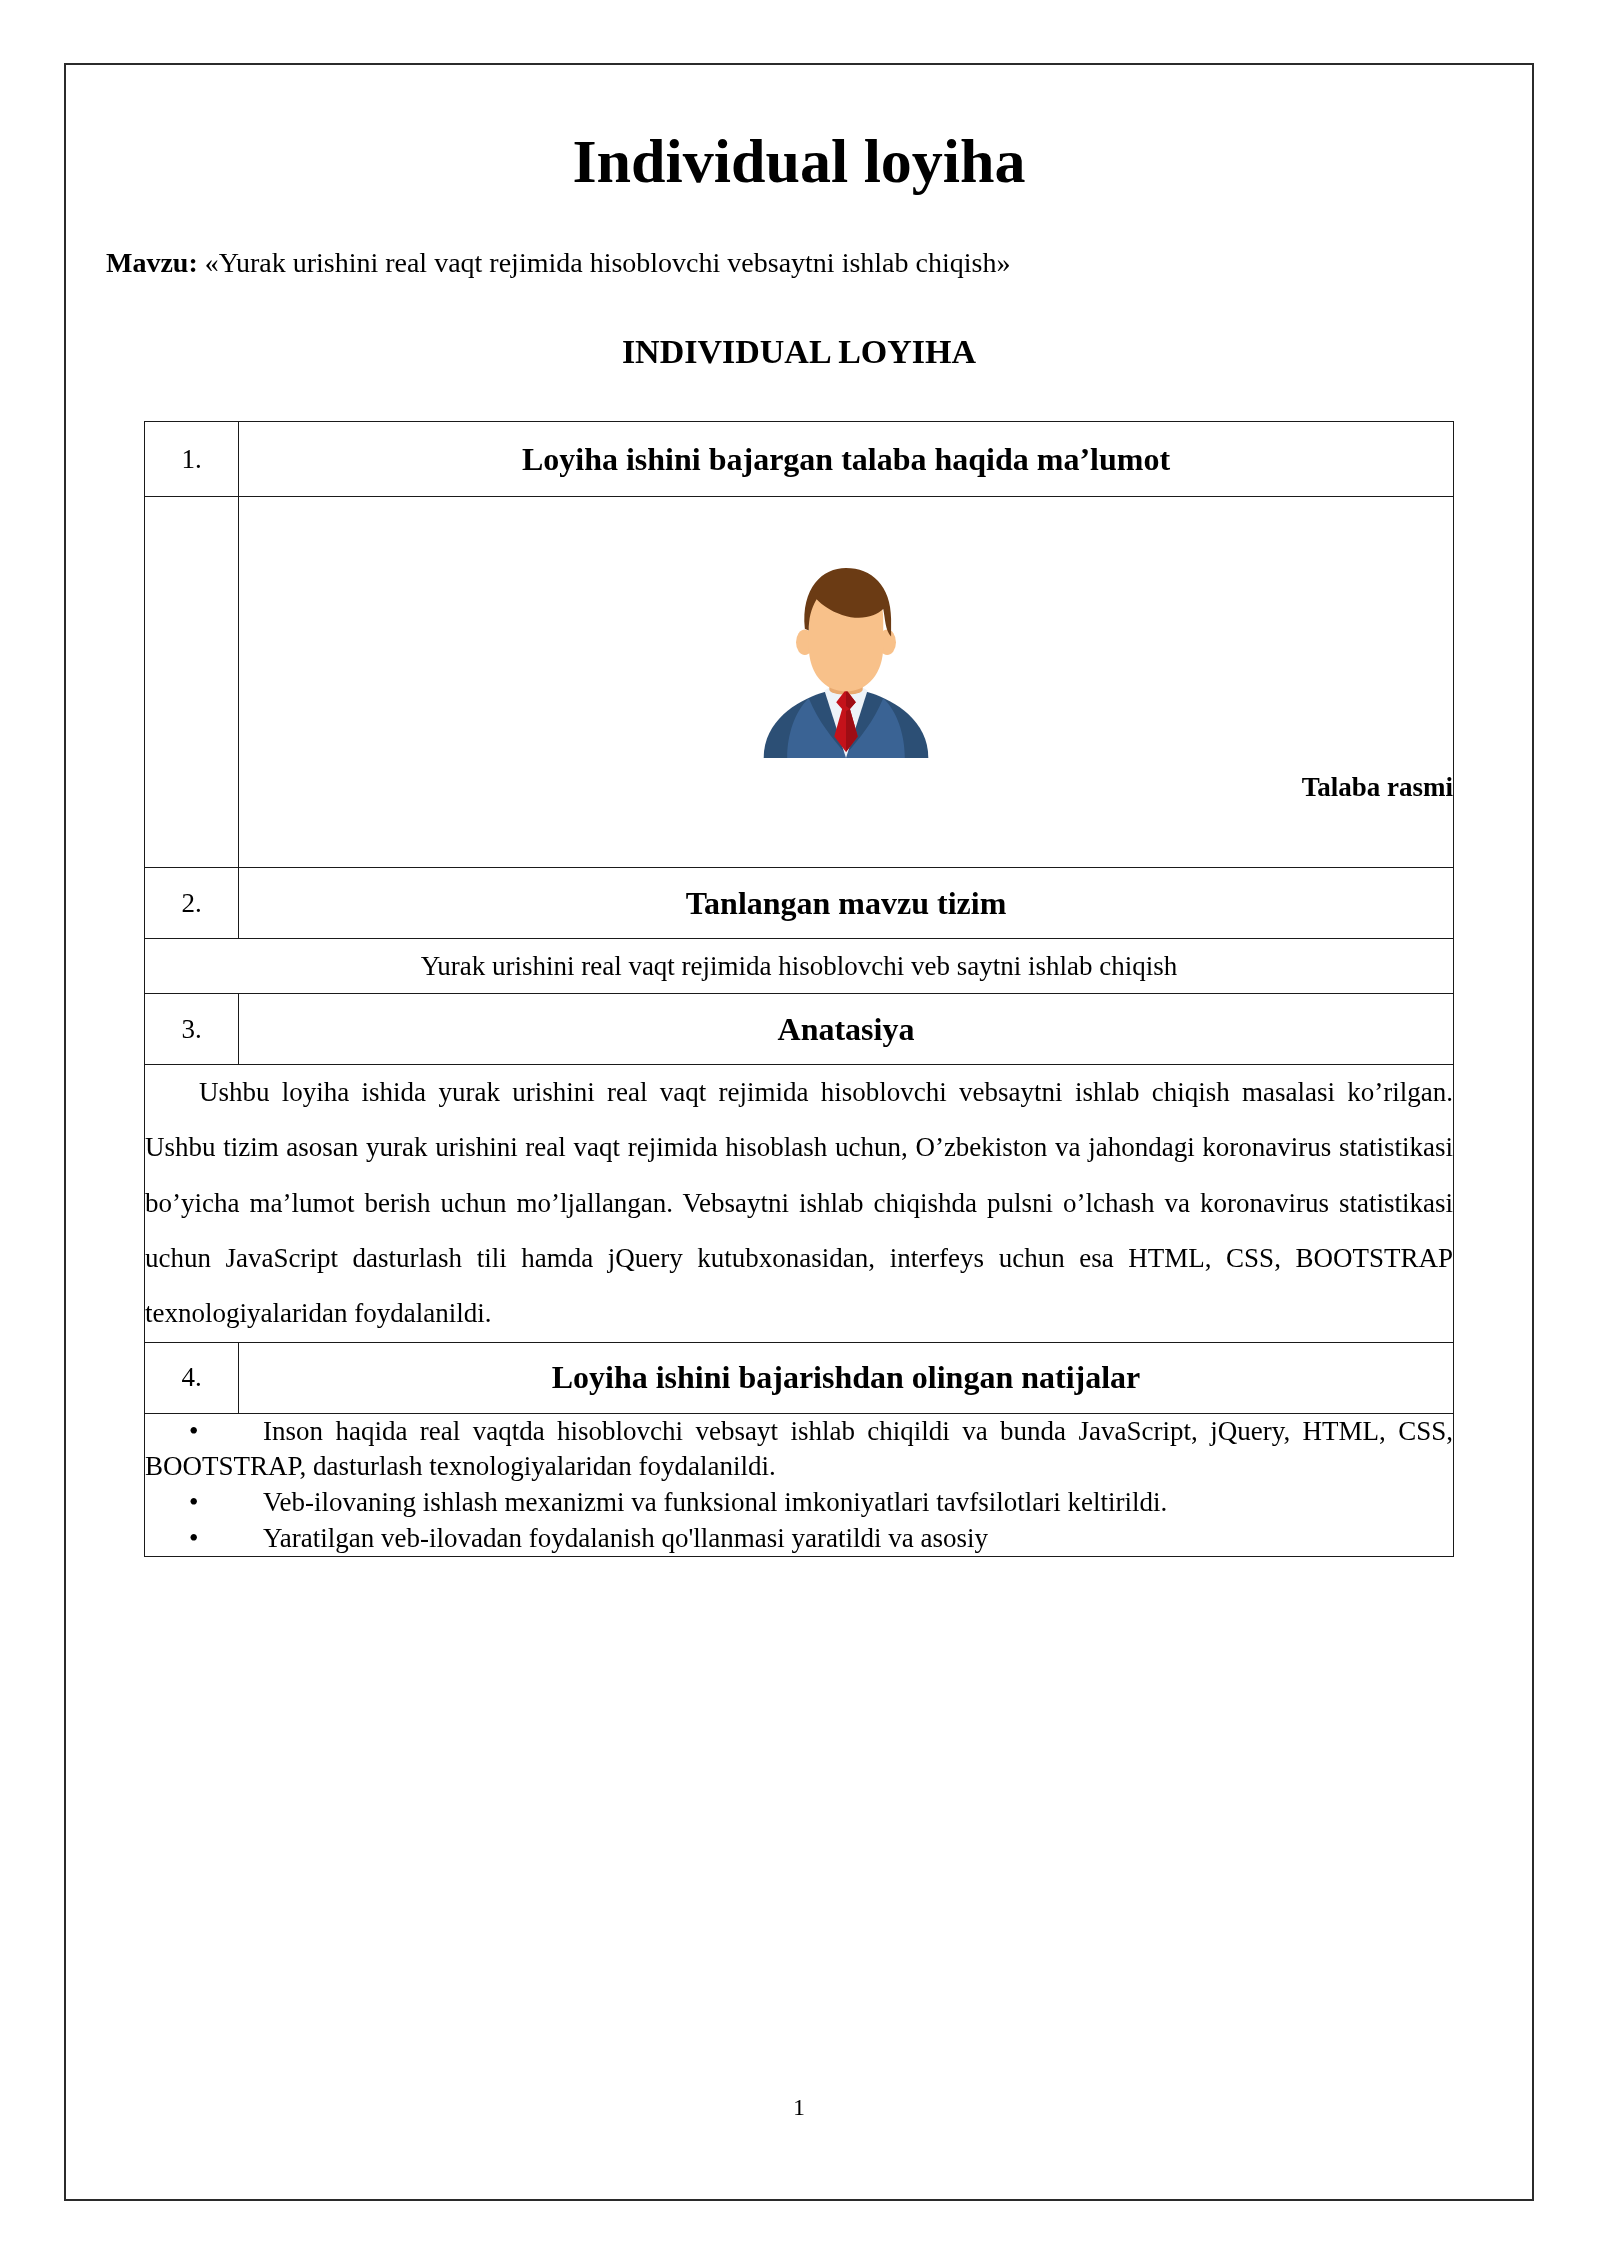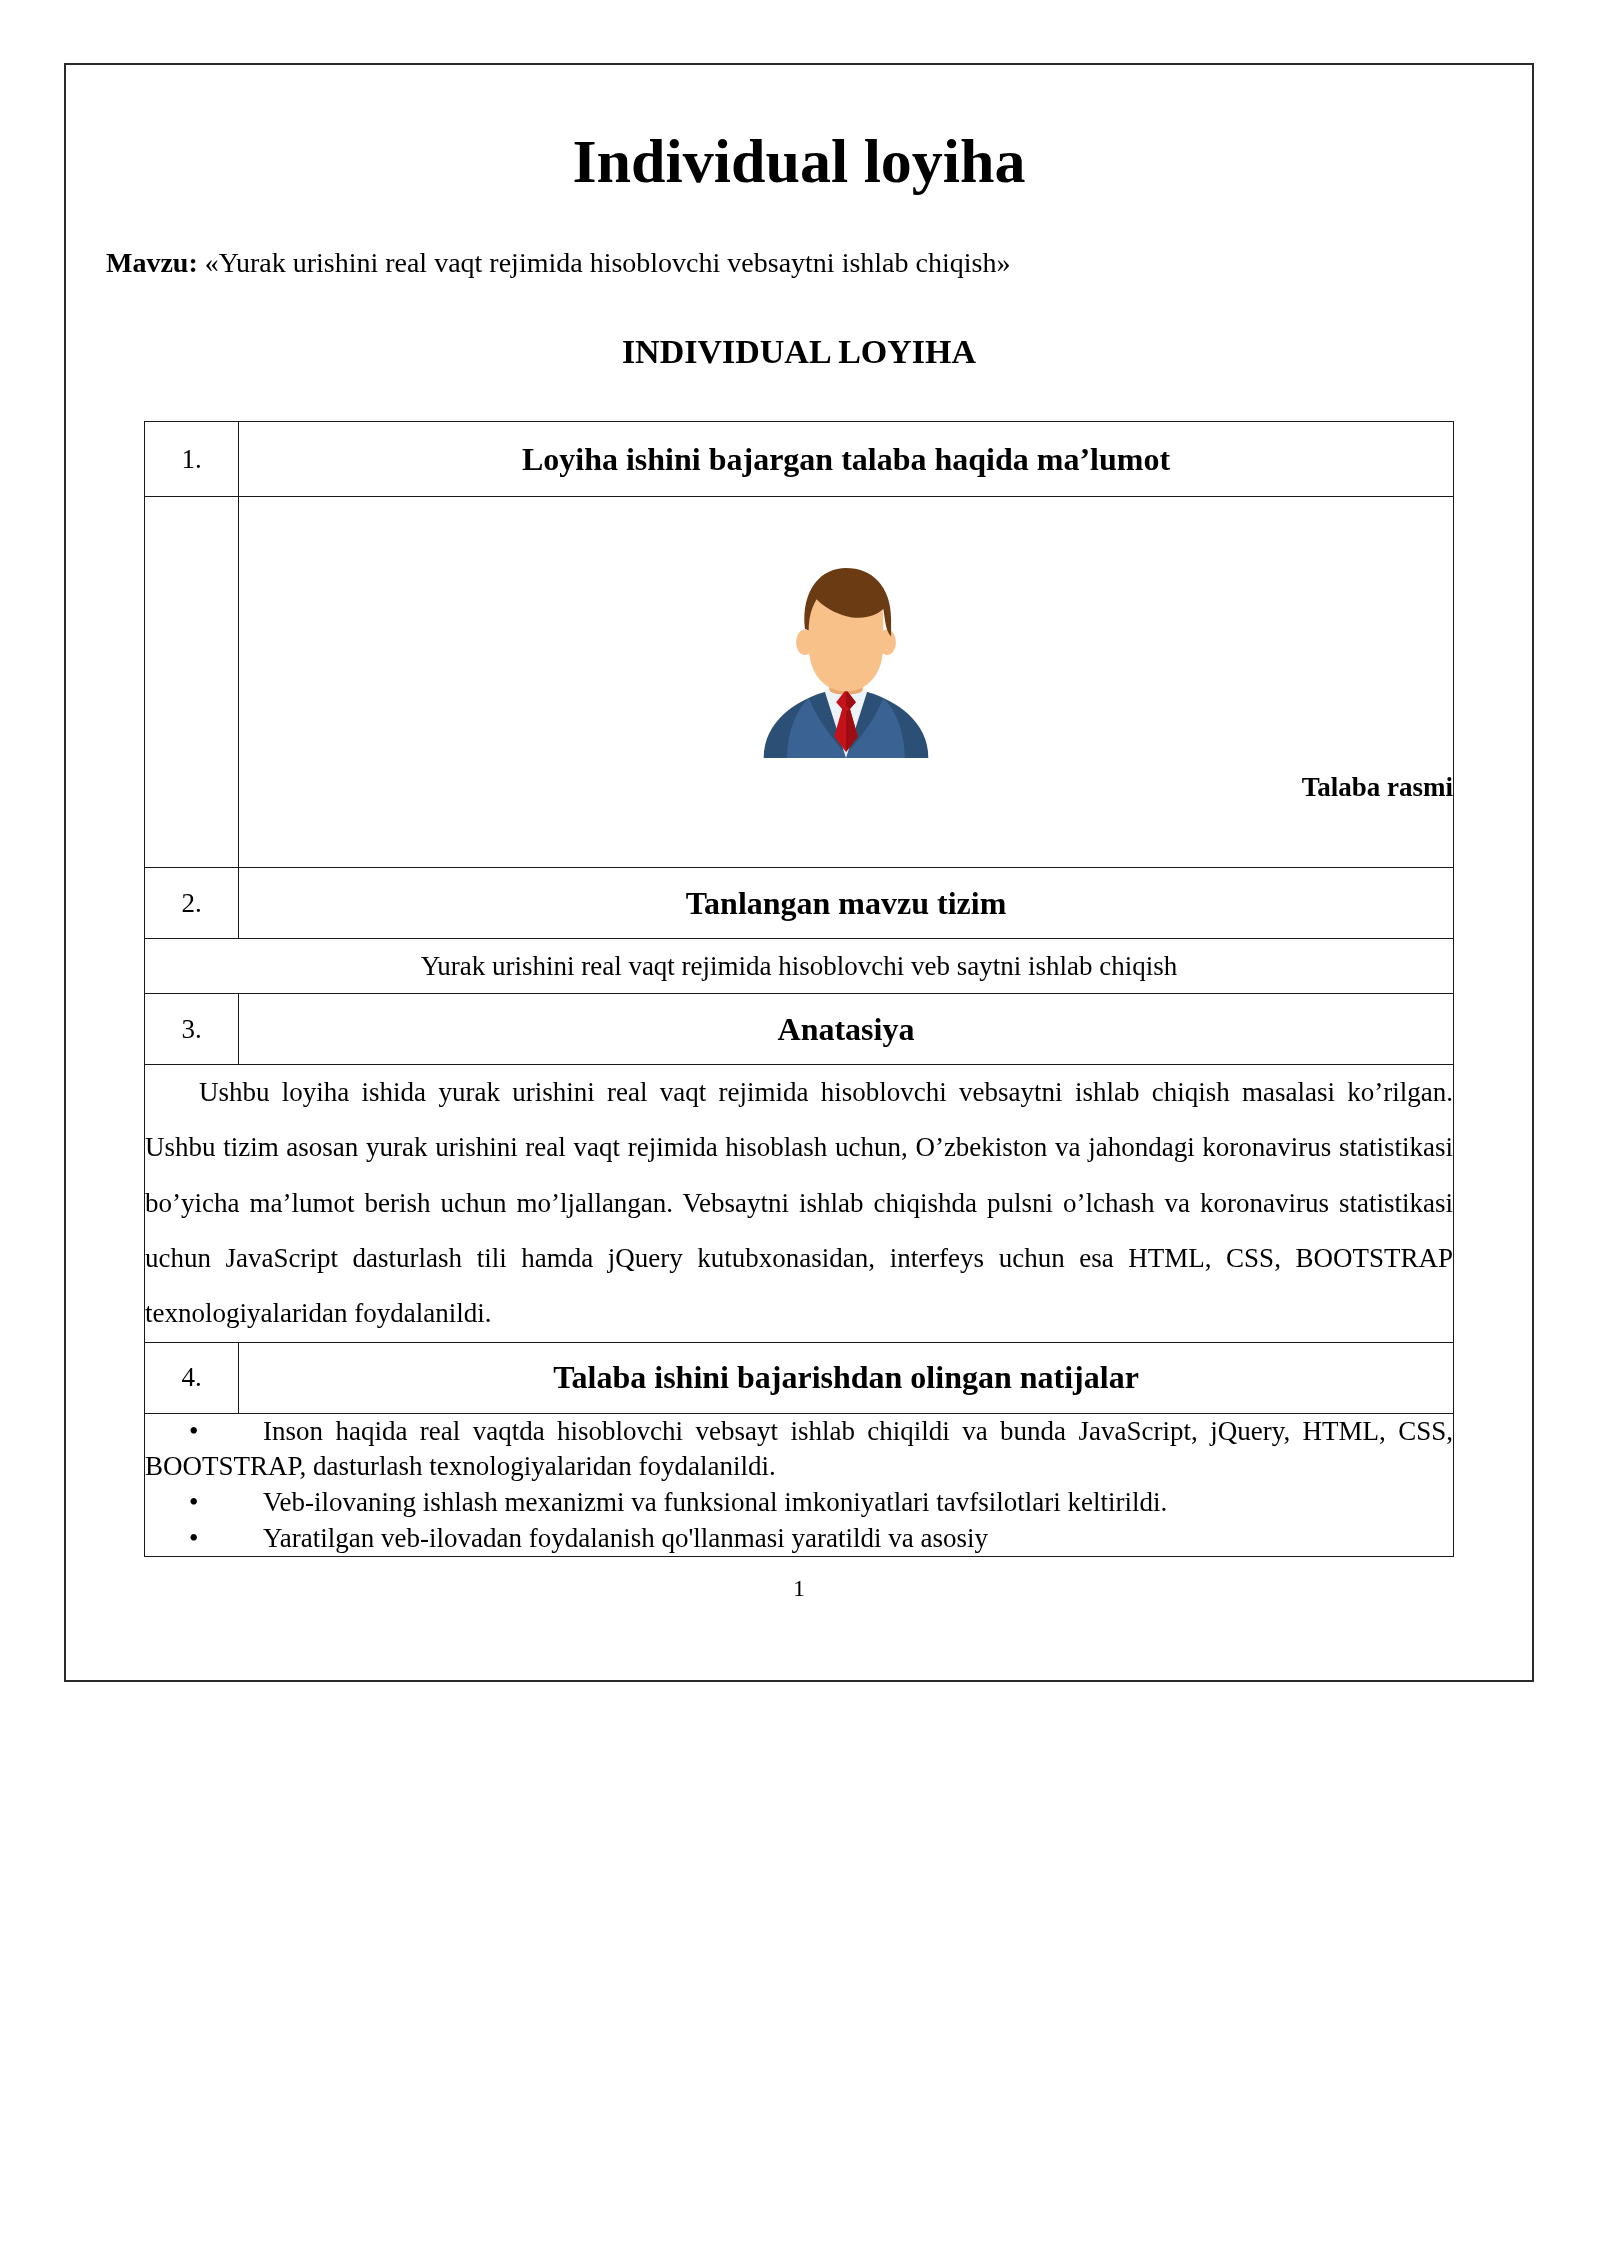--- a/index.html
+++ b/index.html
@@ -14,21 +14,21 @@
     font-family: "Liberation Serif", serif;
     color: #000000;
     -webkit-font-smoothing: antialiased;
   }
 
   .page {
     position: absolute;
     left: 64px;
     top: 63px;
     width: 1470px;
-    height: 1619px;
+    height: 2138px;
     border: 2px solid #2b2b2b;
     box-sizing: border-box;
     background: #ffffff;
   }
 
   .page-inner {
     position: relative;
     width: 100%;
     height: 100%;
   }
@@ -235,21 +235,21 @@
         </tr>
 
         <tr>
           <td class="body-cell" colspan="2">
             <p>Ushbu loyiha ishida yurak urishini real vaqt rejimida hisoblovchi vebsaytni ishlab chiqish masalasi ko’rilgan. Ushbu tizim asosan yurak urishini real vaqt rejimida hisoblash uchun, O’zbekiston va jahondagi koronavirus statistikasi bo’yicha ma’lumot berish uchun mo’ljallangan. Vebsaytni ishlab chiqishda pulsni o’lchash va koronavirus statistikasi uchun JavaScript dasturlash tili hamda jQuery kutubxonasidan, interfeys uchun esa HTML, CSS, BOOTSTRAP texnologiyalaridan foydalanildi.</p>
           </td>
         </tr>
 
         <tr>
           <td class="num-cell">4.</td>
-          <td class="hdr-cell">Talaba ishini bajarishdan olingan natijalar</td>
+          <td class="hdr-cell">Loyiha ishini bajarishdan olingan natijalar</td>
         </tr>
 
         <tr>
           <td class="bullets-cell" colspan="2">
             <p class="bullet-item">
               <span class="bdot">•</span><span>Inson haqida real vaqtda hisoblovchi vebsayt ishlab chiqildi va bunda JavaScript, jQuery, HTML, CSS, BOOTSTRAP, dasturlash texnologiyalaridan foydalanildi.</span>
             </p>
             <p class="bullet-item">
               <span class="bdot">•</span><span>Veb-ilovaning ishlash mexanizmi va funksional imkoniyatlari tavfsilotlari keltirildi.</span>
             </p>

